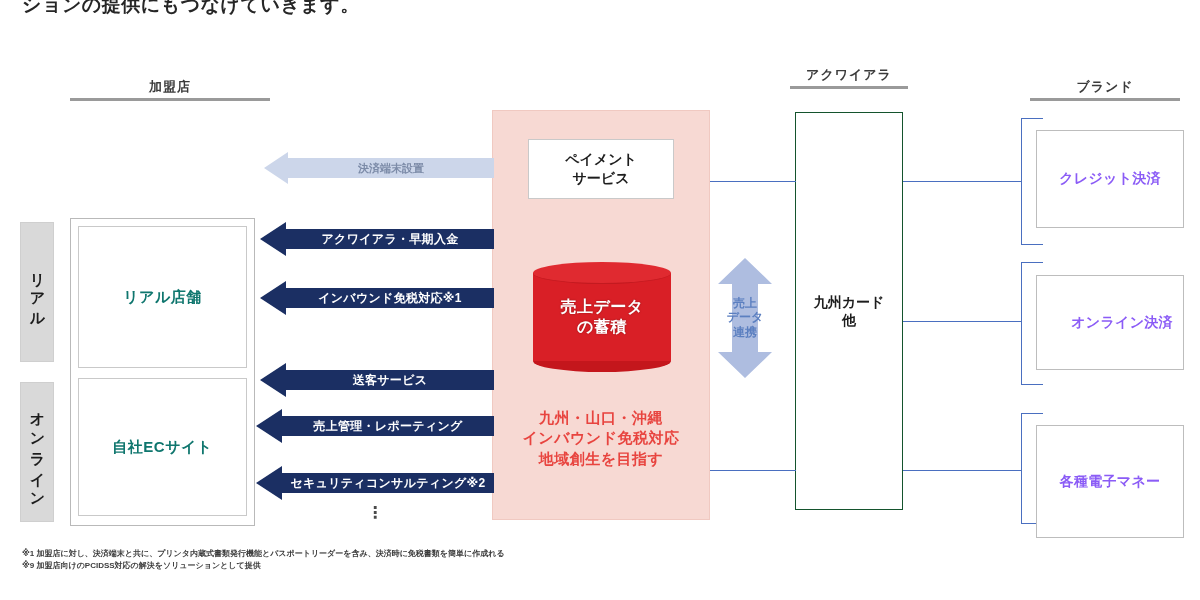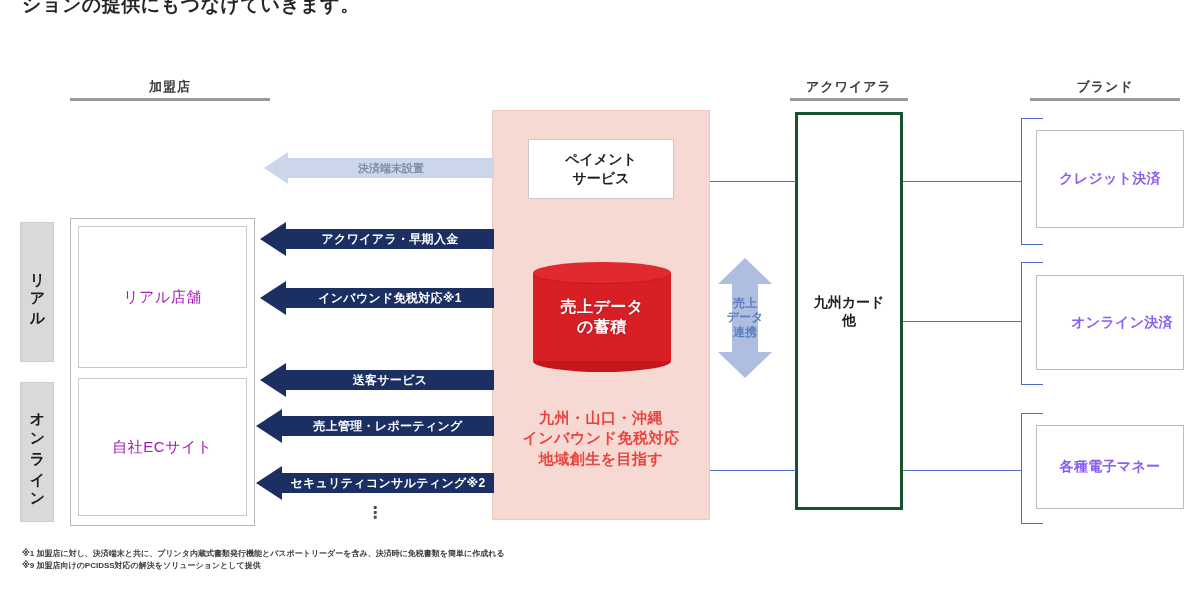--- a/index.html
+++ b/index.html
@@ -46,21 +46,21 @@
 
   
   .merch-outer{
     position:absolute; border:1px solid #b9b9b9; background:#ffffff;
   }
   .merch-box{
     position:absolute; border:1px solid #c9c9c9; background:#ffffff;
     display:flex; align-items:center; justify-content:center;
   }
   .merch-box span{
-    font-size:15px; font-weight:normal; color:#a21caf; letter-spacing:.5px;
+    font-size:15px; font-weight:bold; color:#0f766e; letter-spacing:.5px;
   }
 
   
   .center-panel{
     position:absolute; background:#f7d9d3; border:1px solid #f0c9c1;
   }
   .pay-box{
     position:absolute; background:#ffffff; border:1px solid #c9c9c9;
     display:flex; flex-direction:column; align-items:center; justify-content:center;
     line-height:1.35;
@@ -143,21 +143,21 @@
   .dbl-arrow{ position:absolute; }
   .dbl-arrow svg{ display:block; }
   .dbl-arrow .txt{
     position:absolute; left:0; right:0; top:50%; transform:translateY(-50%);
     text-align:center; color:#5b7fc0; font-size:12px; font-weight:bold;
     line-height:1.2;
   }
 
   
   .acq-box{
-    position:absolute; background:#ffffff; border:3px solid #14532d;
+    position:absolute; background:#ffffff; border:1px solid #14532d;
     display:flex; align-items:center; justify-content:center;
   }
   .acq-box span{
     font-size:14px; font-weight:bold; color:#1d1d1d; line-height:1.3;
     text-align:center;
   }
 
   
   .brand-box{
     position:absolute; background:#ffffff; border:1px solid #bdbdbd;
@@ -183,21 +183,21 @@
 <body>
 
 <div id="page">
 
   <div class="top-sentence">ションの提供にもつなげていきます。</div>
 
   <div class="col-head" style="left:70px; top:78px; width:200px;">
     <span class="label">加盟店</span>
     <div class="rule"></div>
   </div>
-  <div class="col-head" style="left:790px; top:78px; width:118px;font-family:Liberation Serif, serif;">
+  <div class="col-head" style="left:790px; top:66px; width:118px;font-family:Liberation Serif, serif;">
     <span class="label">アクワイアラ</span>
     <div class="rule"></div>
   </div>
   <div class="col-head" style="left:1030px; top:78px; width:150px;">
     <span class="label">ブランド</span>
     <div class="rule"></div>
   </div>
 
   <div class="chan" style="left:20px; top:222px; height:140px;">
     <span>リアル</span>
@@ -320,21 +320,21 @@
   <div class="ln ln-v" style="left:1021px; top:413px; height:110px;"></div>
   <div class="ln ln-h" style="left:1021px; top:413px; width:22px;"></div>
   <div class="ln ln-h" style="left:1021px; top:523px; width:22px;"></div>
 
   <div class="brand-box" style="left:1036px; top:130px; width:148px; height:98px;">
     <span>クレジット決済</span>
   </div>
   <div class="brand-box" style="left:1036px; top:275px; width:148px; height:95px;padding-left:24px;">
     <span>オンライン決済</span>
   </div>
-  <div class="brand-box" style="left:1036px; top:425px; width:148px; height:84px;align-items:center;">
+  <div class="brand-box" style="left:1036px; top:425px; width:148px; height:113px;align-items:center;">
     <span>各種電子マネー</span>
   </div>
 
   <div class="footnotes">
     <div>※1 加盟店に対し、決済端末と共に、プリンタ内蔵式書類発行機能とパスポートリーダーを含み、決済時に免税書類を簡単に作成れる</div>
     <div>※9 加盟店向けのPCIDSS対応の解決をソリューションとして提供</div>
   </div>
 
 </div>
 

